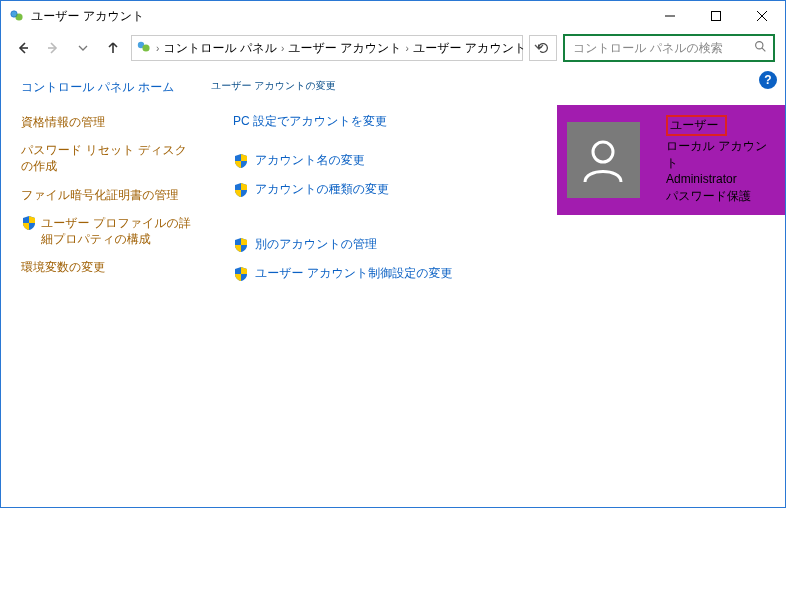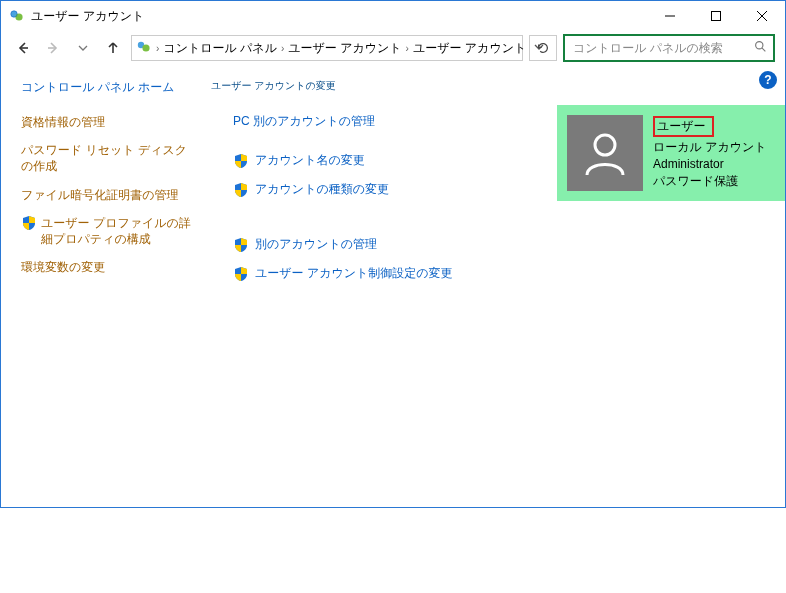--- a/index.html
+++ b/index.html
@@ -160,25 +160,25 @@
     margin-bottom: 12px;
   }
   .tasklink.noicon { padding-left: 0px; }
   .task-spacer { height: 26px; }
   
   .usercard {
     position: absolute;
     right: 0;
     top: 40px;
     width: 228px;
-    background: #86efac;
+    background: #a21caf;
     padding: 10px 10px 10px 10px;
     box-sizing: border-box;
     display: flex;
-    gap: 10px;
+    gap: 26px;
     align-items: center;
   }
   .avatar {
     width: 76px; height: 76px;
     background: #7a7a7a;
     display: flex; align-items: center; justify-content: center;
   }
   .userinfo {
     line-height: 1.4;
   }
@@ -316,21 +316,21 @@
       <div class="navlink">
         <a class="link">環境変数の変更</a>
       </div>
     </div>
 
     <div class="mainpanel">
       <h1>ユーザー アカウントの変更</h1>
 
       <div class="tasklist">
         <div class="tasklink noicon" style="margin-bottom:22px;">
-          <a class="link">PC 別のアカウントの管理</a>
+          <a class="link">PC 設定でアカウントを変更</a>
         </div>
         <div class="tasklink">
           <span>
             <svg class="shield-svg" viewBox="0 0 16 16">
                 <path d="M8 1 L14 3 V8 C14 12 11 14.5 8 15 C5 14.5 2 12 2 8 V3 Z" fill="#1e73d6"></path>
                 <path d="M8 1 L14 3 V8 H8 Z" fill="#ffcc00"></path>
                 <path d="M8 8 H2 V8 C2 12 5 14.5 8 15 Z" fill="#ffcc00"></path>
               </svg>
           </span>
           <a class="link">アカウント名の変更</a>

